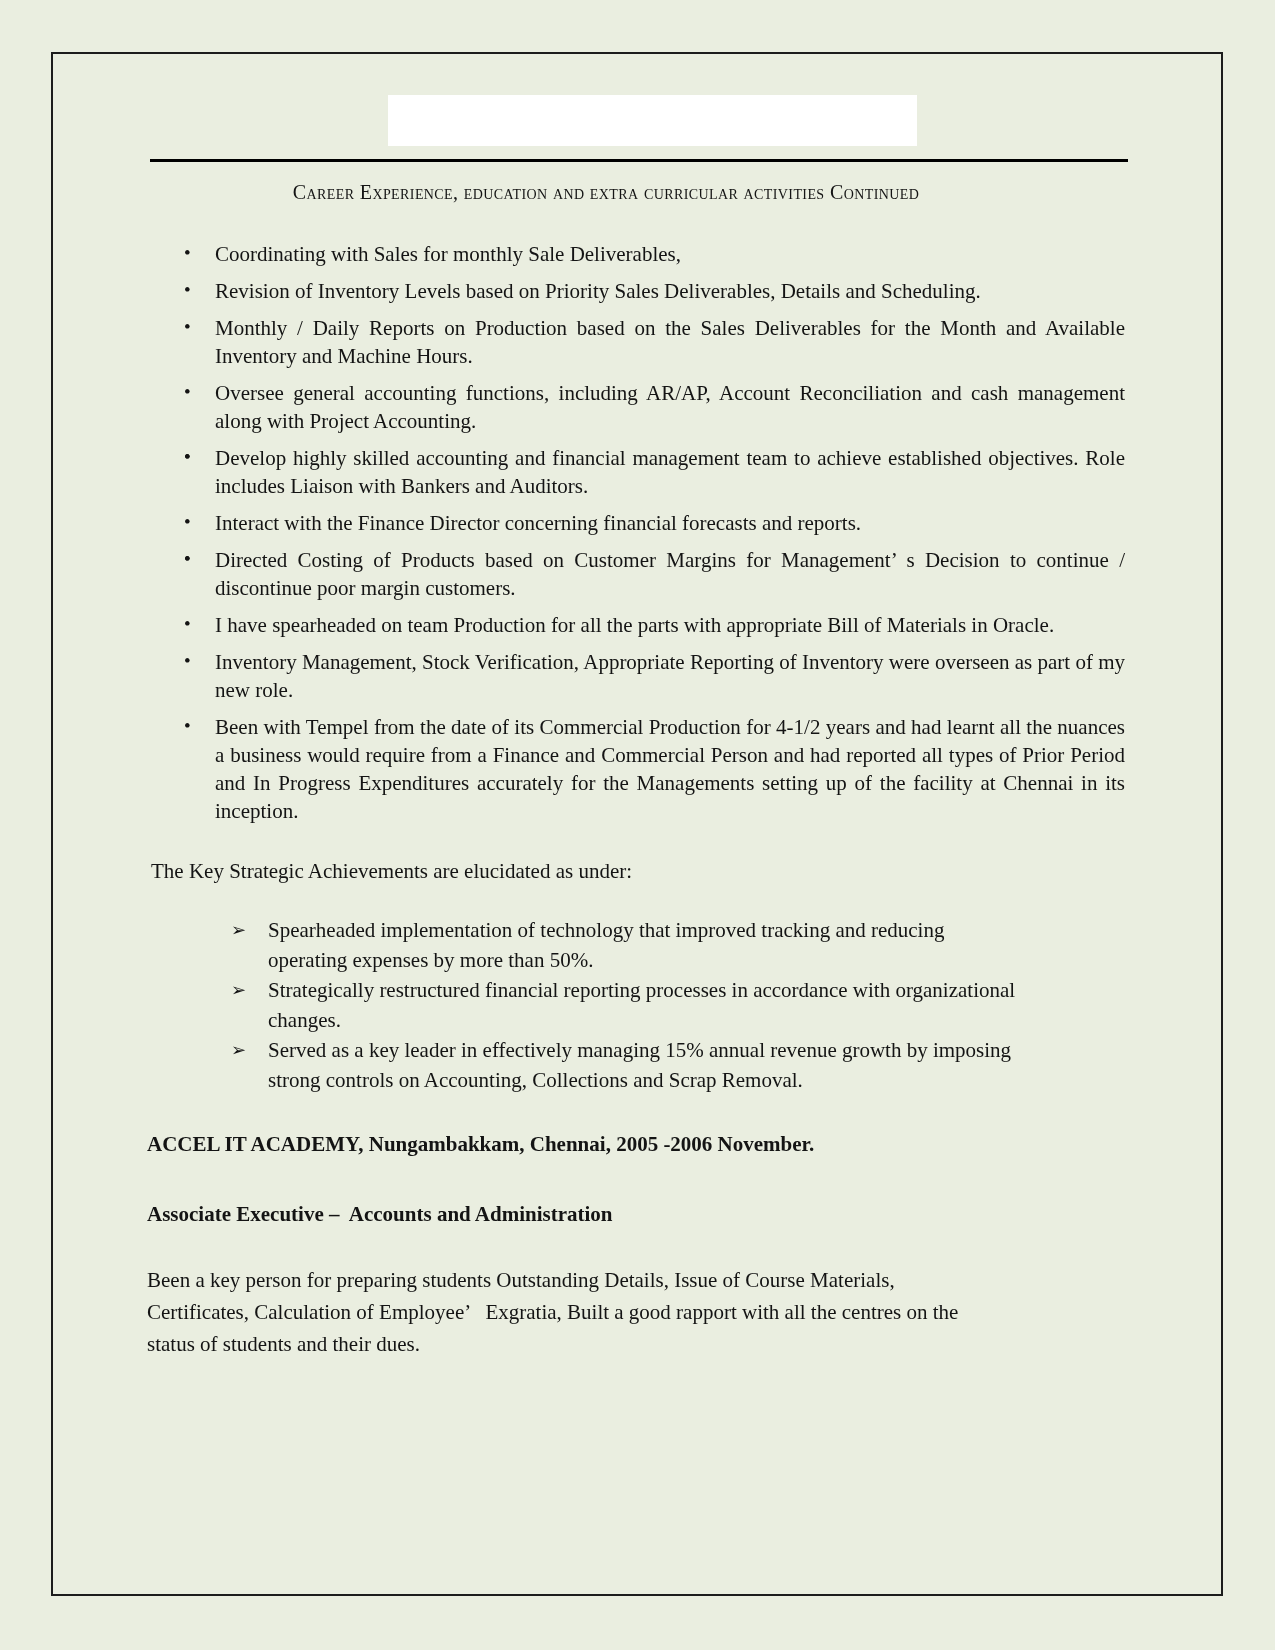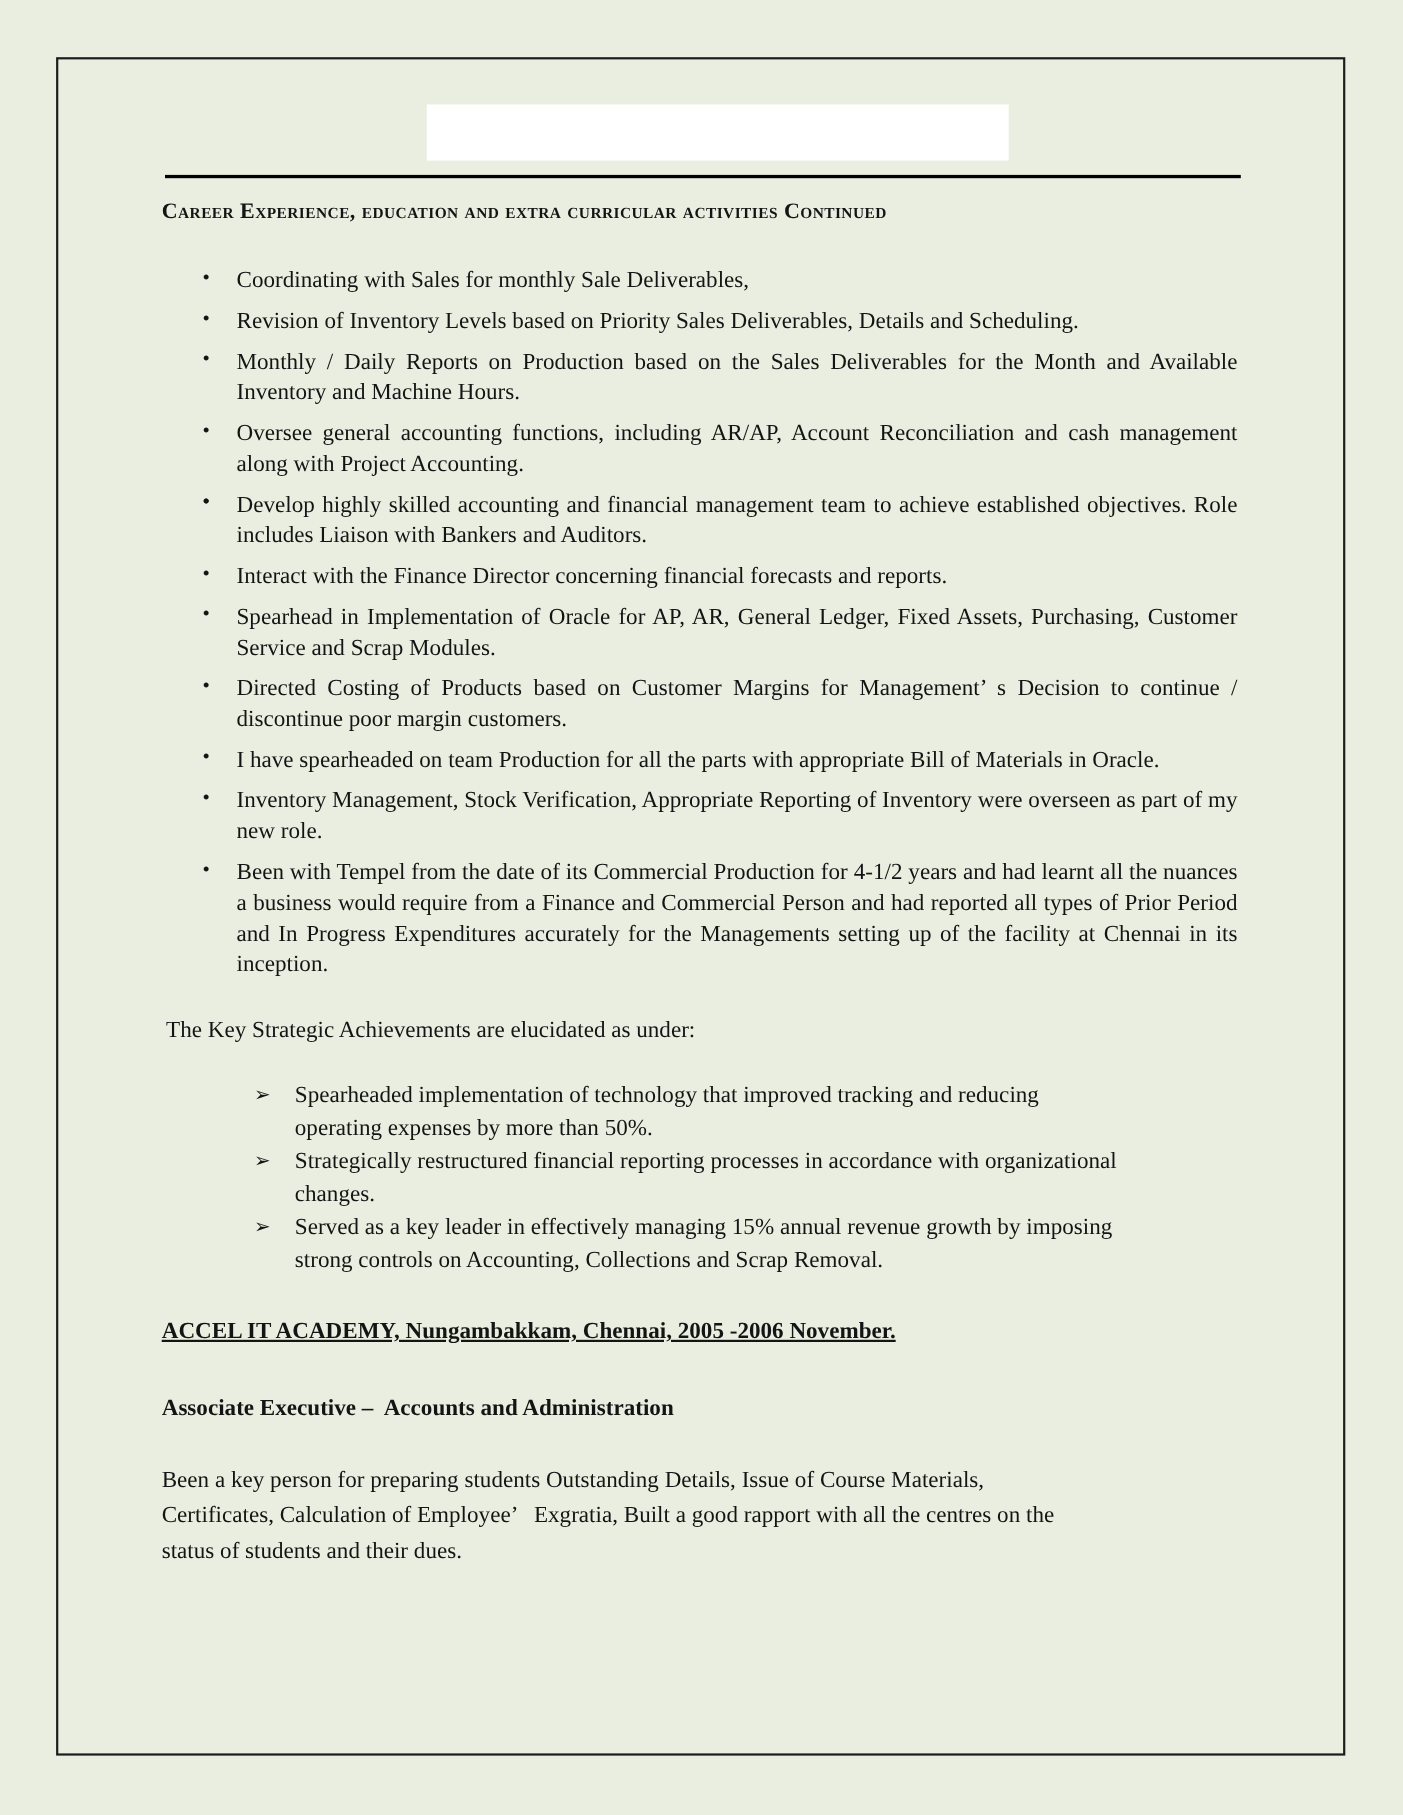--- a/index.html
+++ b/index.html
@@ -32,24 +32,24 @@
   }
   .content {
     position: absolute;
     left: 94px; top: 126px;
     width: 978px;
     font-size: 21px;
     line-height: 28px;
   }
   h1.heading {
     margin: 0 60px 0 0;
-    text-align: left;
+    text-align: center;
     font-size: 20px;
     line-height: 24px;
-    font-weight: bold;
+    font-weight: normal;
     font-variant: small-caps;
     letter-spacing: 0.4px;
     white-space: nowrap;
   }
   ul.bullets {
     list-style: none;
     margin: 36px 0 0 0;
     padding: 0;
   }
   ul.bullets li {
@@ -83,21 +83,21 @@
   ul.arrows .amark {
     position: absolute;
     left: 84px; top: 0;
     font-size: 18px;
   }
   p.accel {
     margin: 35px 0 0 0;
     font-weight: bold;
     line-height: 28px;
   }
-  p.accel span { text-decoration: underline; }
+  p.accel span { }
   p.role {
     margin: 42px 0 0 0;
     font-weight: bold;
     line-height: 28px;
     white-space: pre-wrap;
   }
   p.desc {
     margin: 36px 0 0 0;
     line-height: 32px;
     white-space: pre-wrap;
@@ -115,21 +115,21 @@
     <h1 class="heading">Career Experience, education and extra curricular activities Continued</h1>
 
     <ul class="bullets">
       <li><span class="bmark">•</span><span>Coordinating with Sales for monthly Sale Deliverables,</span></li>
       <li><span class="bmark">•</span><span>Revision of Inventory Levels based on Priority Sales Deliverables, Details and Scheduling.</span></li>
       <li><span class="bmark">•</span><span>Monthly / Daily Reports on Production based on the Sales Deliverables for the Month and Available Inventory and Machine Hours.</span></li>
       <li><span class="bmark">•</span><span>Oversee general accounting functions, including AR/AP, Account Reconciliation and cash management along with Project Accounting.</span></li>
       <li><span class="bmark">•</span></li>
       <li><span class="bmark">•</span><span>Develop highly skilled accounting and financial management team to achieve established objectives. Role includes Liaison with Bankers and Auditors.</span></li>
       <li><span class="bmark">•</span><span>Interact with the Finance Director concerning financial forecasts and reports.</span></li>
-      <li><span class="bmark">•</span><span>Spearhead in Implementation of Oracle for AP, AR, General Ledger, Fixed Assets, Purchasing, Customer Service and Scrap Modules.</span></li>
+      <li><span class="bmark">•</span></li>
       <li><span class="bmark">•</span><span>Directed Costing of Products based on Customer Margins for Management’ s Decision to continue / discontinue poor margin customers.</span></li>
       <li><span class="bmark">•</span><span>I have spearheaded on team Production for all the parts with appropriate Bill of Materials in Oracle.</span></li>
       <li><span class="bmark">•</span><span>Inventory Management, Stock Verification, Appropriate Reporting of Inventory were overseen as part of my new role.</span></li>
       <li><span class="bmark">•</span><span>Been with Tempel from the date of its Commercial Production for 4-1/2 years and had learnt all the nuances a business would require from a Finance and Commercial Person and had reported all types of Prior Period and In Progress Expenditures accurately for the Managements setting up of the facility at Chennai in its inception.</span></li>
     </ul>
 
     <p class="intro">The Key Strategic Achievements are elucidated as under:</p>
 
     <ul class="arrows">
       <li><span class="amark">➢</span><span>Spearheaded implementation of technology that improved tracking and reducing

